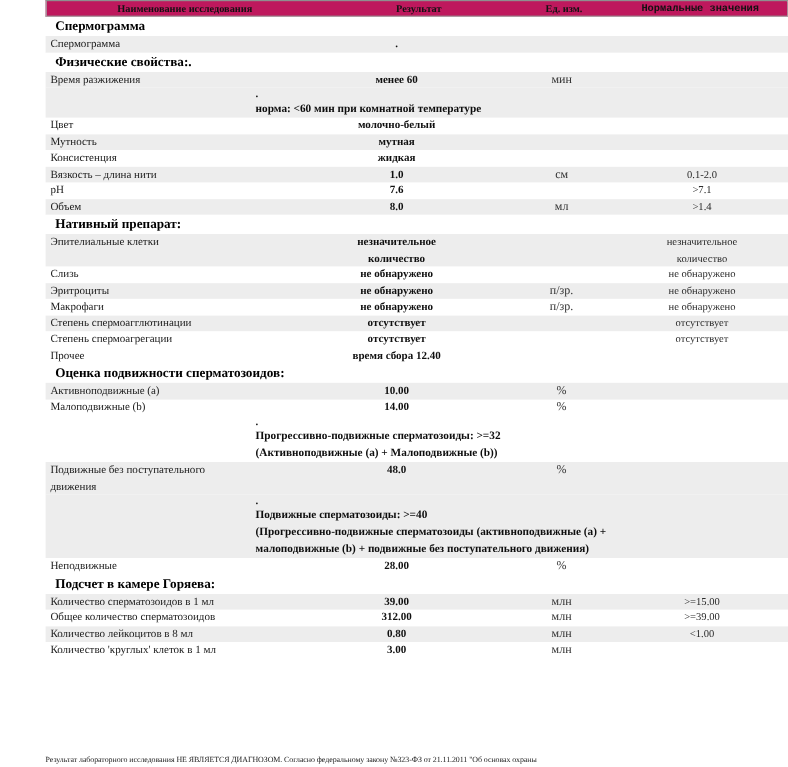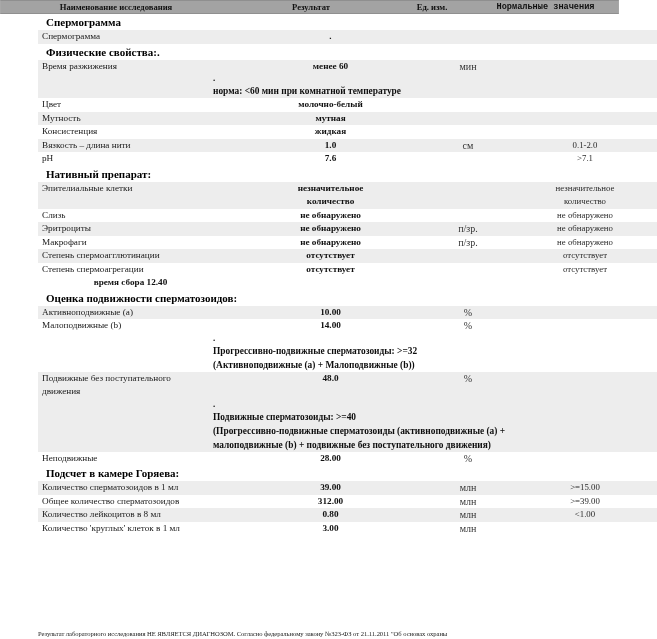--- a/index.html
+++ b/index.html
@@ -21,23 +21,24 @@
     position: relative;
     width: 657px;
     height: 639px;
     box-sizing: border-box;
   }
 
   
   .table-head {
     display: flex;
     align-items: center;
+    margin-left: 38px;
     width: 619px;
     height: 14px;
-    background: #a3a3a3;
+    background: #be185d;
     border-top: 1px solid #8f8f8f;
     border-bottom: 1px solid #8f8f8f;
     border-left: 1px solid #a8a8a8;
     border-right: 1px solid #a8a8a8;
     box-sizing: border-box;
     font-weight: bold;
     font-size: 8.6px;
     color: #111;
   }
   .th-name   { width: 230px; text-align: center; }
@@ -208,20 +209,26 @@
     <div class="c-norm">0.1-2.0</div>
   </div>
 
   <div class="row">
     <div class="c-name">pH</div>
     <div class="c-result">7.6</div>
     <div class="c-unit"></div>
     <div class="c-norm">&gt;7.1</div>
   </div>
 
+  <div class="row stripe">
+    <div class="c-name">Объем</div>
+    <div class="c-result">8.0</div>
+    <div class="c-unit">мл</div>
+    <div class="c-norm">&gt;1.4</div>
+  </div>
 
   <div class="section-head">Нативный препарат:</div>
 
   <div class="row tall stripe">
     <div class="c-name">Эпителиальные клетки</div>
     <div class="c-result two-line">
       <div>незначительное</div>
       <div>количество</div>
     </div>
     <div class="c-unit"></div>
@@ -261,20 +268,21 @@
 
   <div class="row">
     <div class="c-name">Степень спермоагрегации</div>
     <div class="c-result">отсутствует</div>
     <div class="c-unit"></div>
     <div class="c-norm">отсутствует</div>
   </div>
 
 
   <div class="row">
+    <div class="c-name">Прочее</div>
     <div class="c-result">время сбора 12.40</div>
     <div class="c-unit"></div>
     <div class="c-norm"></div>
   </div>
 
   <div class="section-head">Оценка подвижности сперматозоидов:</div>
 
   <div class="row stripe">
     <div class="c-name">Активноподвижные (a)</div>
     <div class="c-result">10.00</div>

